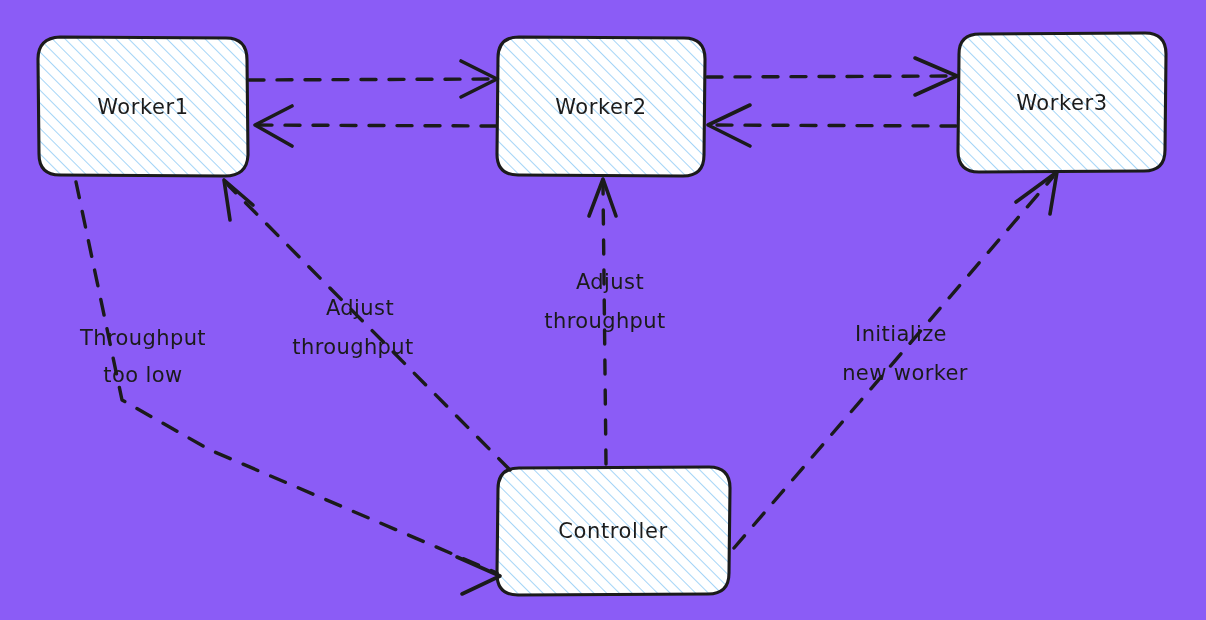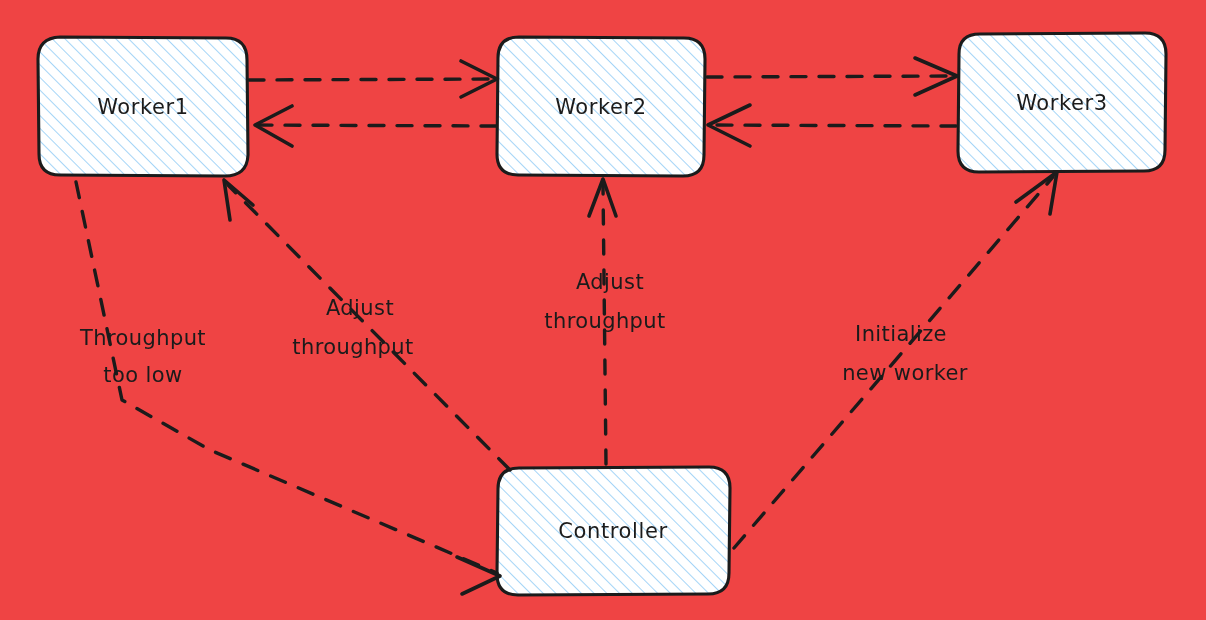--- a/index.html
+++ b/index.html
@@ -7,21 +7,21 @@
     padding: 0;
     background: #ffffff;
   }
   body {
     font-family: "DejaVu Sans", sans-serif;
   }
   #stage {
     position: relative;
     width: 1206px;
     height: 620px;
-    background: #ef4444;
+    background: #8b5cf6;
     overflow: hidden;
     text-decoration: underline;
   }
   #canvas {
     position: absolute;
     left: 0;
     top: 0;
     width: 1206px;
     height: 620px;
   }

